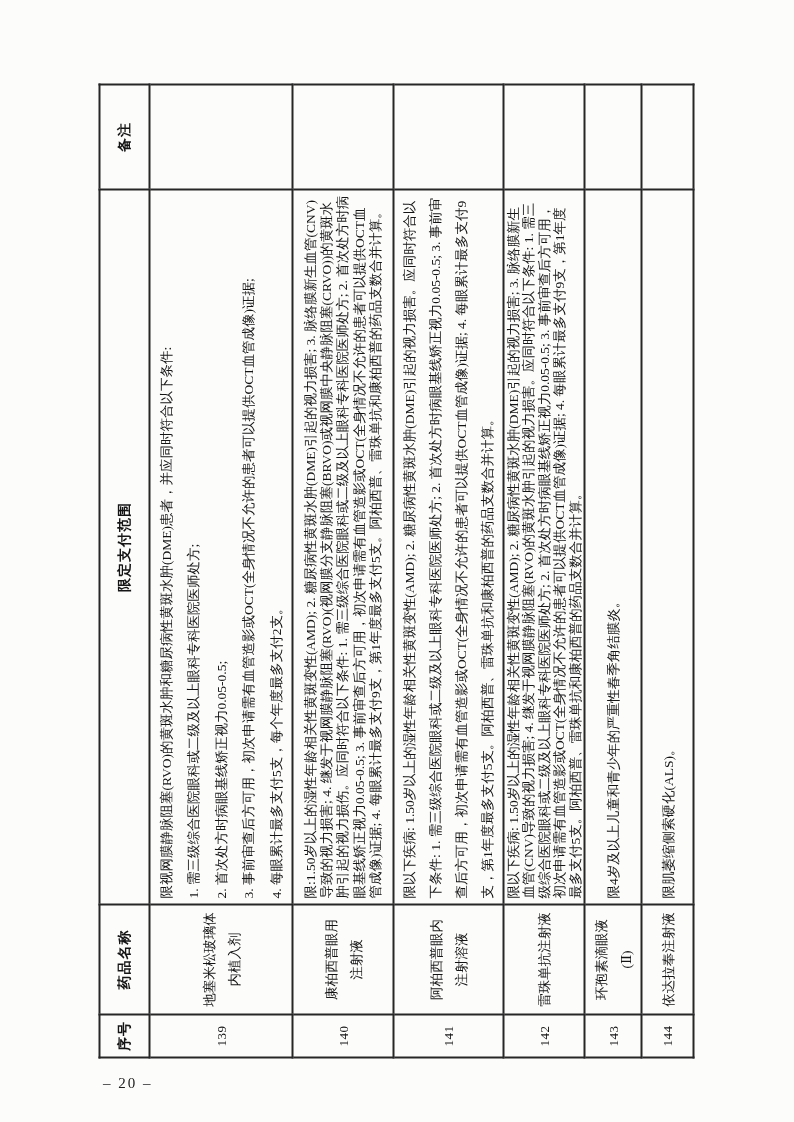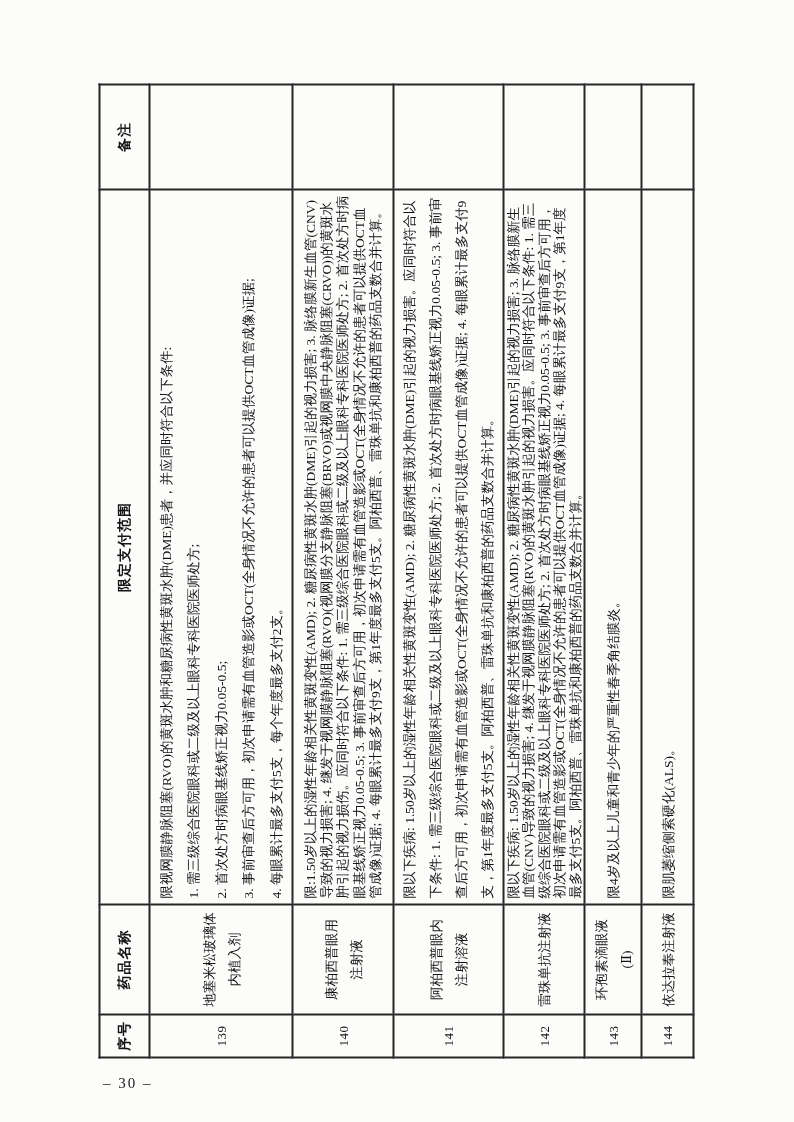--- a/index.html
+++ b/index.html
@@ -115,15 +115,15 @@
       <tr class="r144" style="height:52px">
         <td class="idx">144</td>
         <td class="name">依达拉奉注射液</td>
         <td class="scope">限肌萎缩侧索硬化(ALS)。</td>
         <td class="note"></td>
       </tr>
     </tbody>
       </table>
   </div>
 
-  <div class="pagenum">– 30 –</div>
+  <div class="pagenum">– 20 –</div>
 
 </div>
 
 </body></html>

